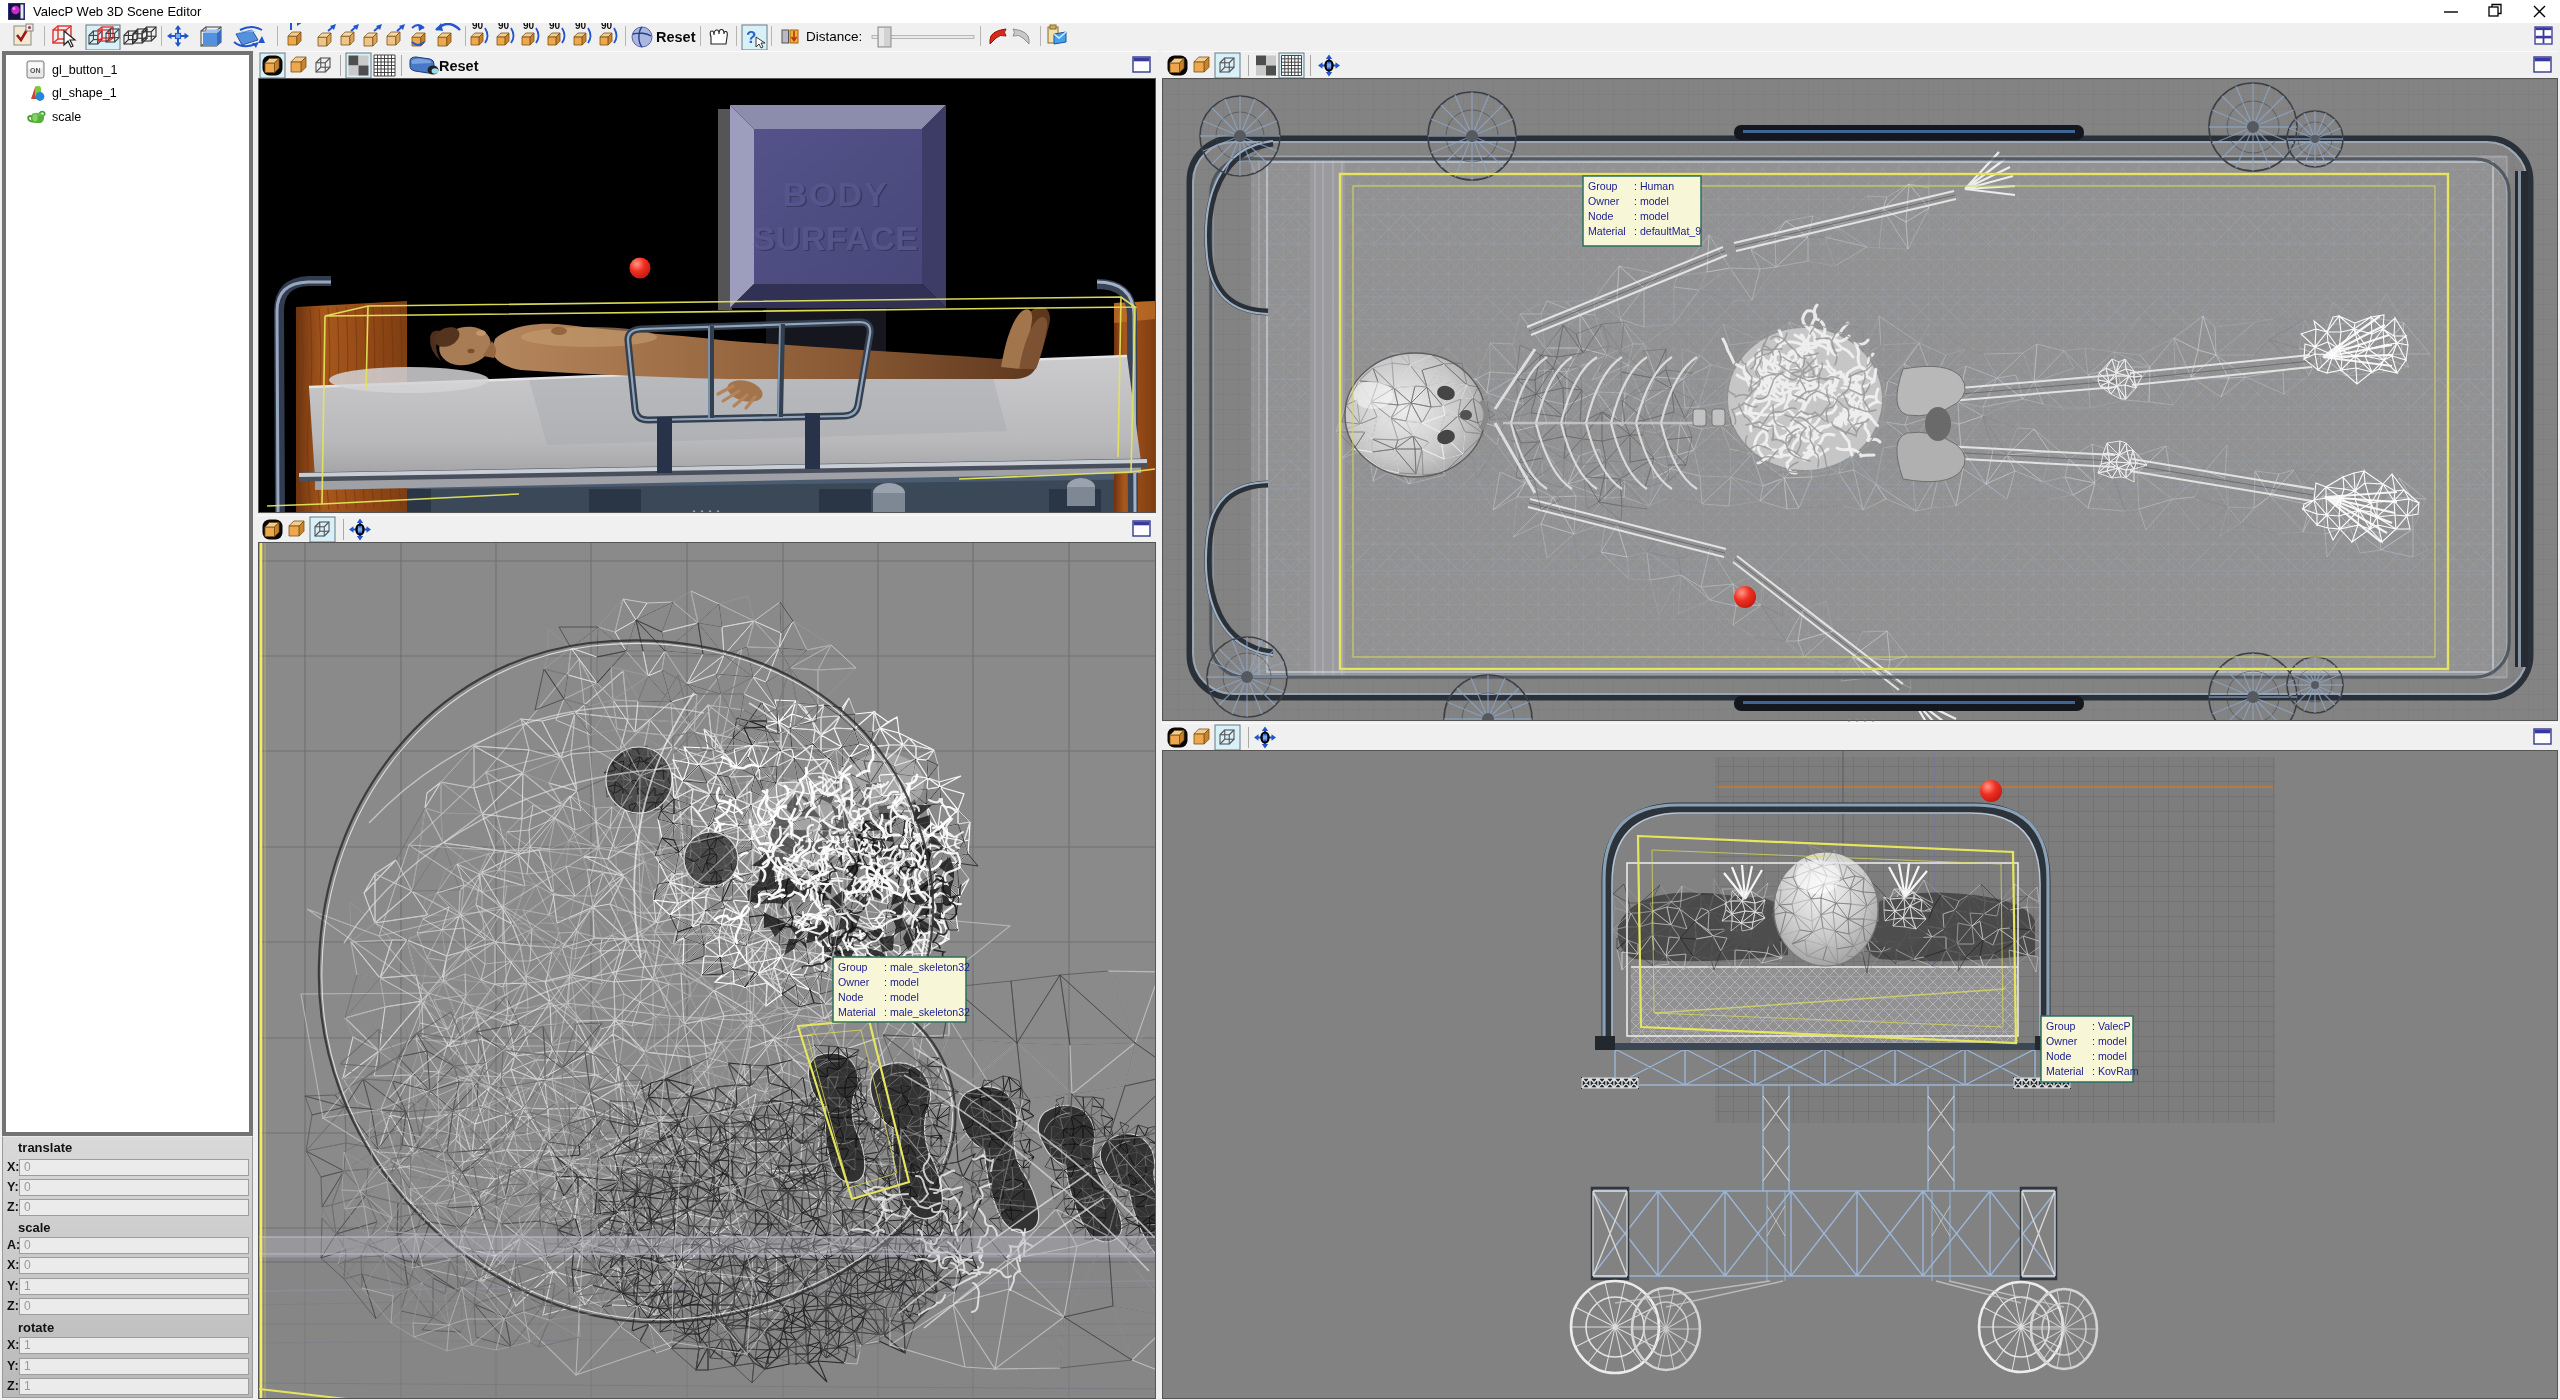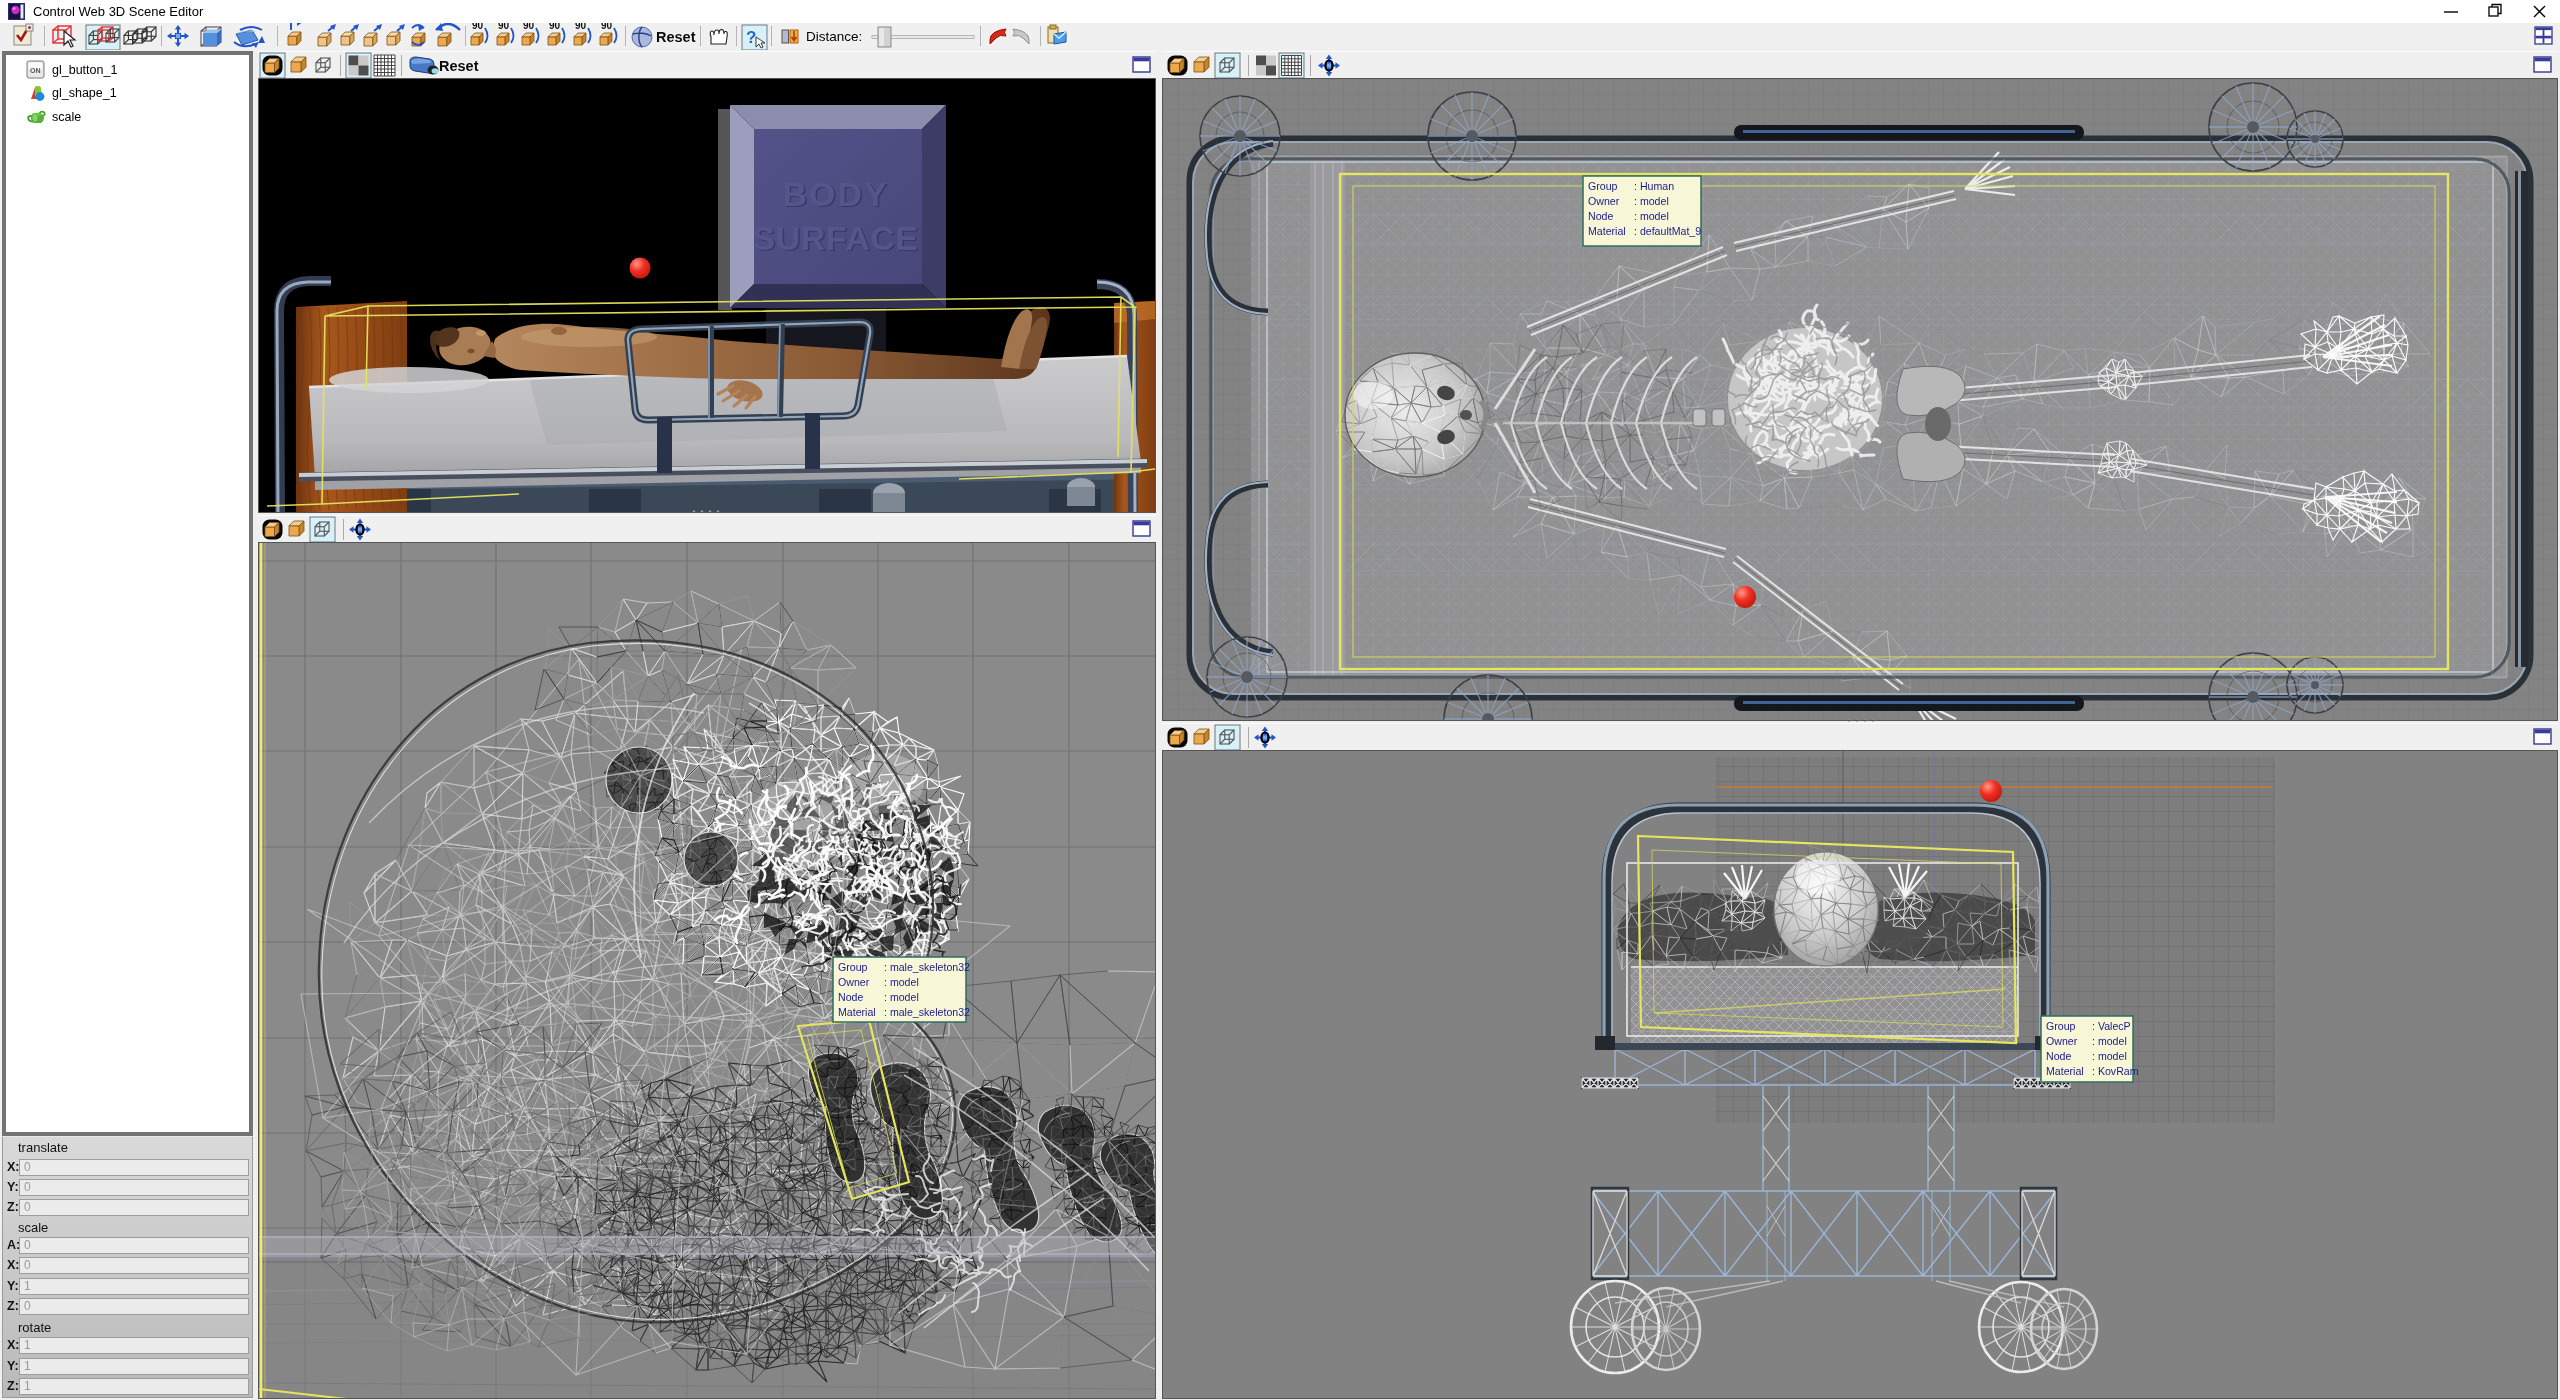--- a/index.html
+++ b/index.html
@@ -4,36 +4,36 @@
 html,body{width:2560px;height:1400px;overflow:hidden;background:#f0f0f0;
  font-family:"Liberation Sans",sans-serif;-webkit-font-smoothing:antialiased}
 .abs{position:absolute}
 #titlebar{left:0;top:0;width:2560px;height:23px;background:#ffffff;color:#000}
 #titlebar .t{position:absolute;left:33px;top:4px;font-size:13px}
 .panel{background:#fff;border:4px solid #737373}
 #tree{left:2px;top:51px;width:251px;height:1085px}
 .trow{position:absolute;left:20px;height:22px;font-size:12.5px;color:#000}
 .trow span{position:absolute;left:26px;top:3px}
 #xform{left:2px;top:1136px;width:251px;height:262px;background:linear-gradient(#d9d9d9,#b9b9b9);border:1px solid #9a9a9a;border-top:1px solid #e8e8e8}
-.xhead{position:absolute;left:15px;font-size:13px;font-weight:normal;color:#111}
+.xhead{position:absolute;left:15px;font-size:13px;font-weight:bold;color:#111}
 .xlab{position:absolute;left:4px;font-size:12.5px;font-weight:bold;color:#111}
 .xfield{position:absolute;left:16px;width:230px;height:17px;background:#ebebeb;border:1px solid #9d9d9d;font-size:12px;color:#9a9a9a;padding-left:4px;line-height:15px}
 .vptb{background:#f0f0f0;border-top:1px solid #fbfbfb}
 svg{position:absolute;left:0;top:0}
 text{font-family:"Liberation Sans",sans-serif}
 .ttl{font-size:10.6px;fill:#1a1a90}
 </style></head><body>
 <div id="titlebar" class="abs">
     <svg class="abs" style="left:8px;top:3px" width="17" height="17">
       <rect width="17" height="17" fill="#14143c" stroke="#30308a" stroke-width="1.6"></rect>
       <rect x="12.5" y="1.5" width="3" height="14" fill="#e8e8f0"></rect>
       <circle cx="7.5" cy="7" r="4.2" fill="#c829c8"></circle>
       <circle cx="6" cy="5.6" r="1.5" fill="#ee82ee"></circle>
     </svg>
-    <span class="t">Control Web 3D Scene Editor</span>
+    <span class="t">ValecP Web 3D Scene Editor</span>
     <svg class="abs" style="left:2434px;top:0" width="126" height="23">
       <path d="M10,12 H24" stroke="#000" stroke-width="1.4"></path>
       <g fill="none" stroke="#000" stroke-width="1.3">
         <rect x="55" y="7" width="9" height="9"></rect>
         <path d="M58,7 V4.5 H67 V13.5 H64"></path>
       </g>
       <path d="M100,6 L111,17 M111,6 L100,17" stroke="#000" stroke-width="1.4"></path>
     </svg>
   </div>
 <svg class="abs" style="left:0;top:23px" width="2560" height="27" viewBox="0 0 2560 27">

